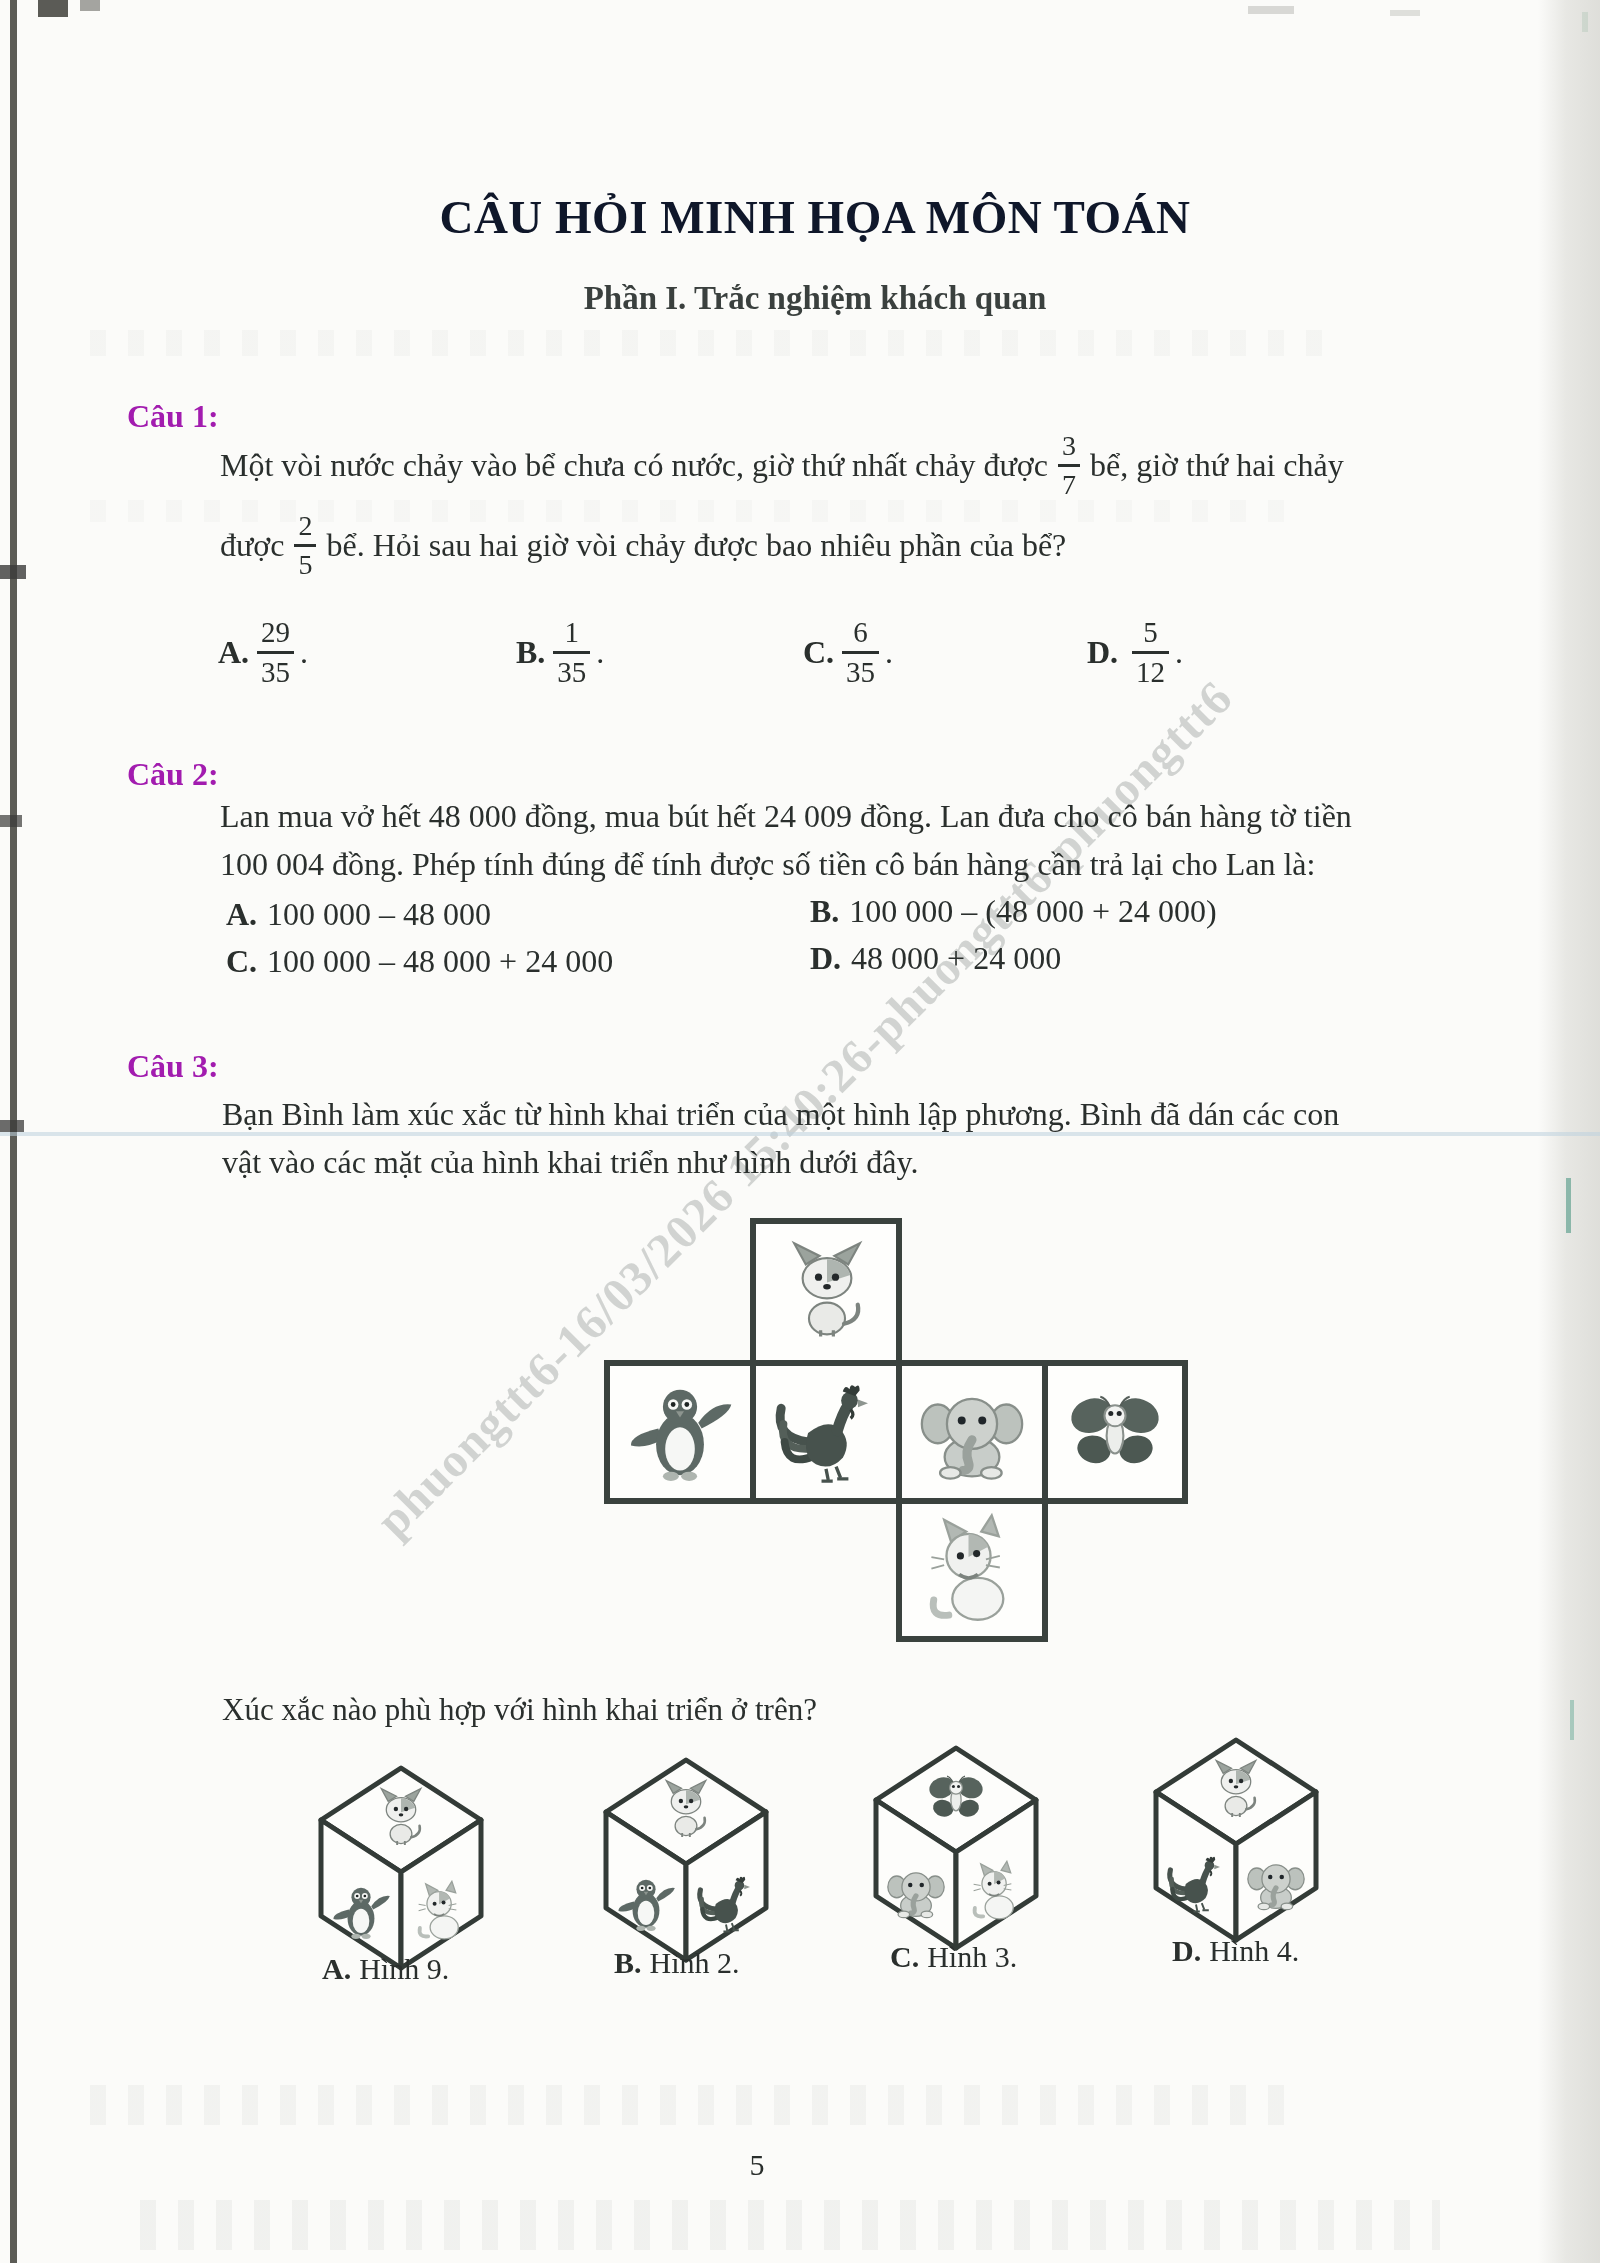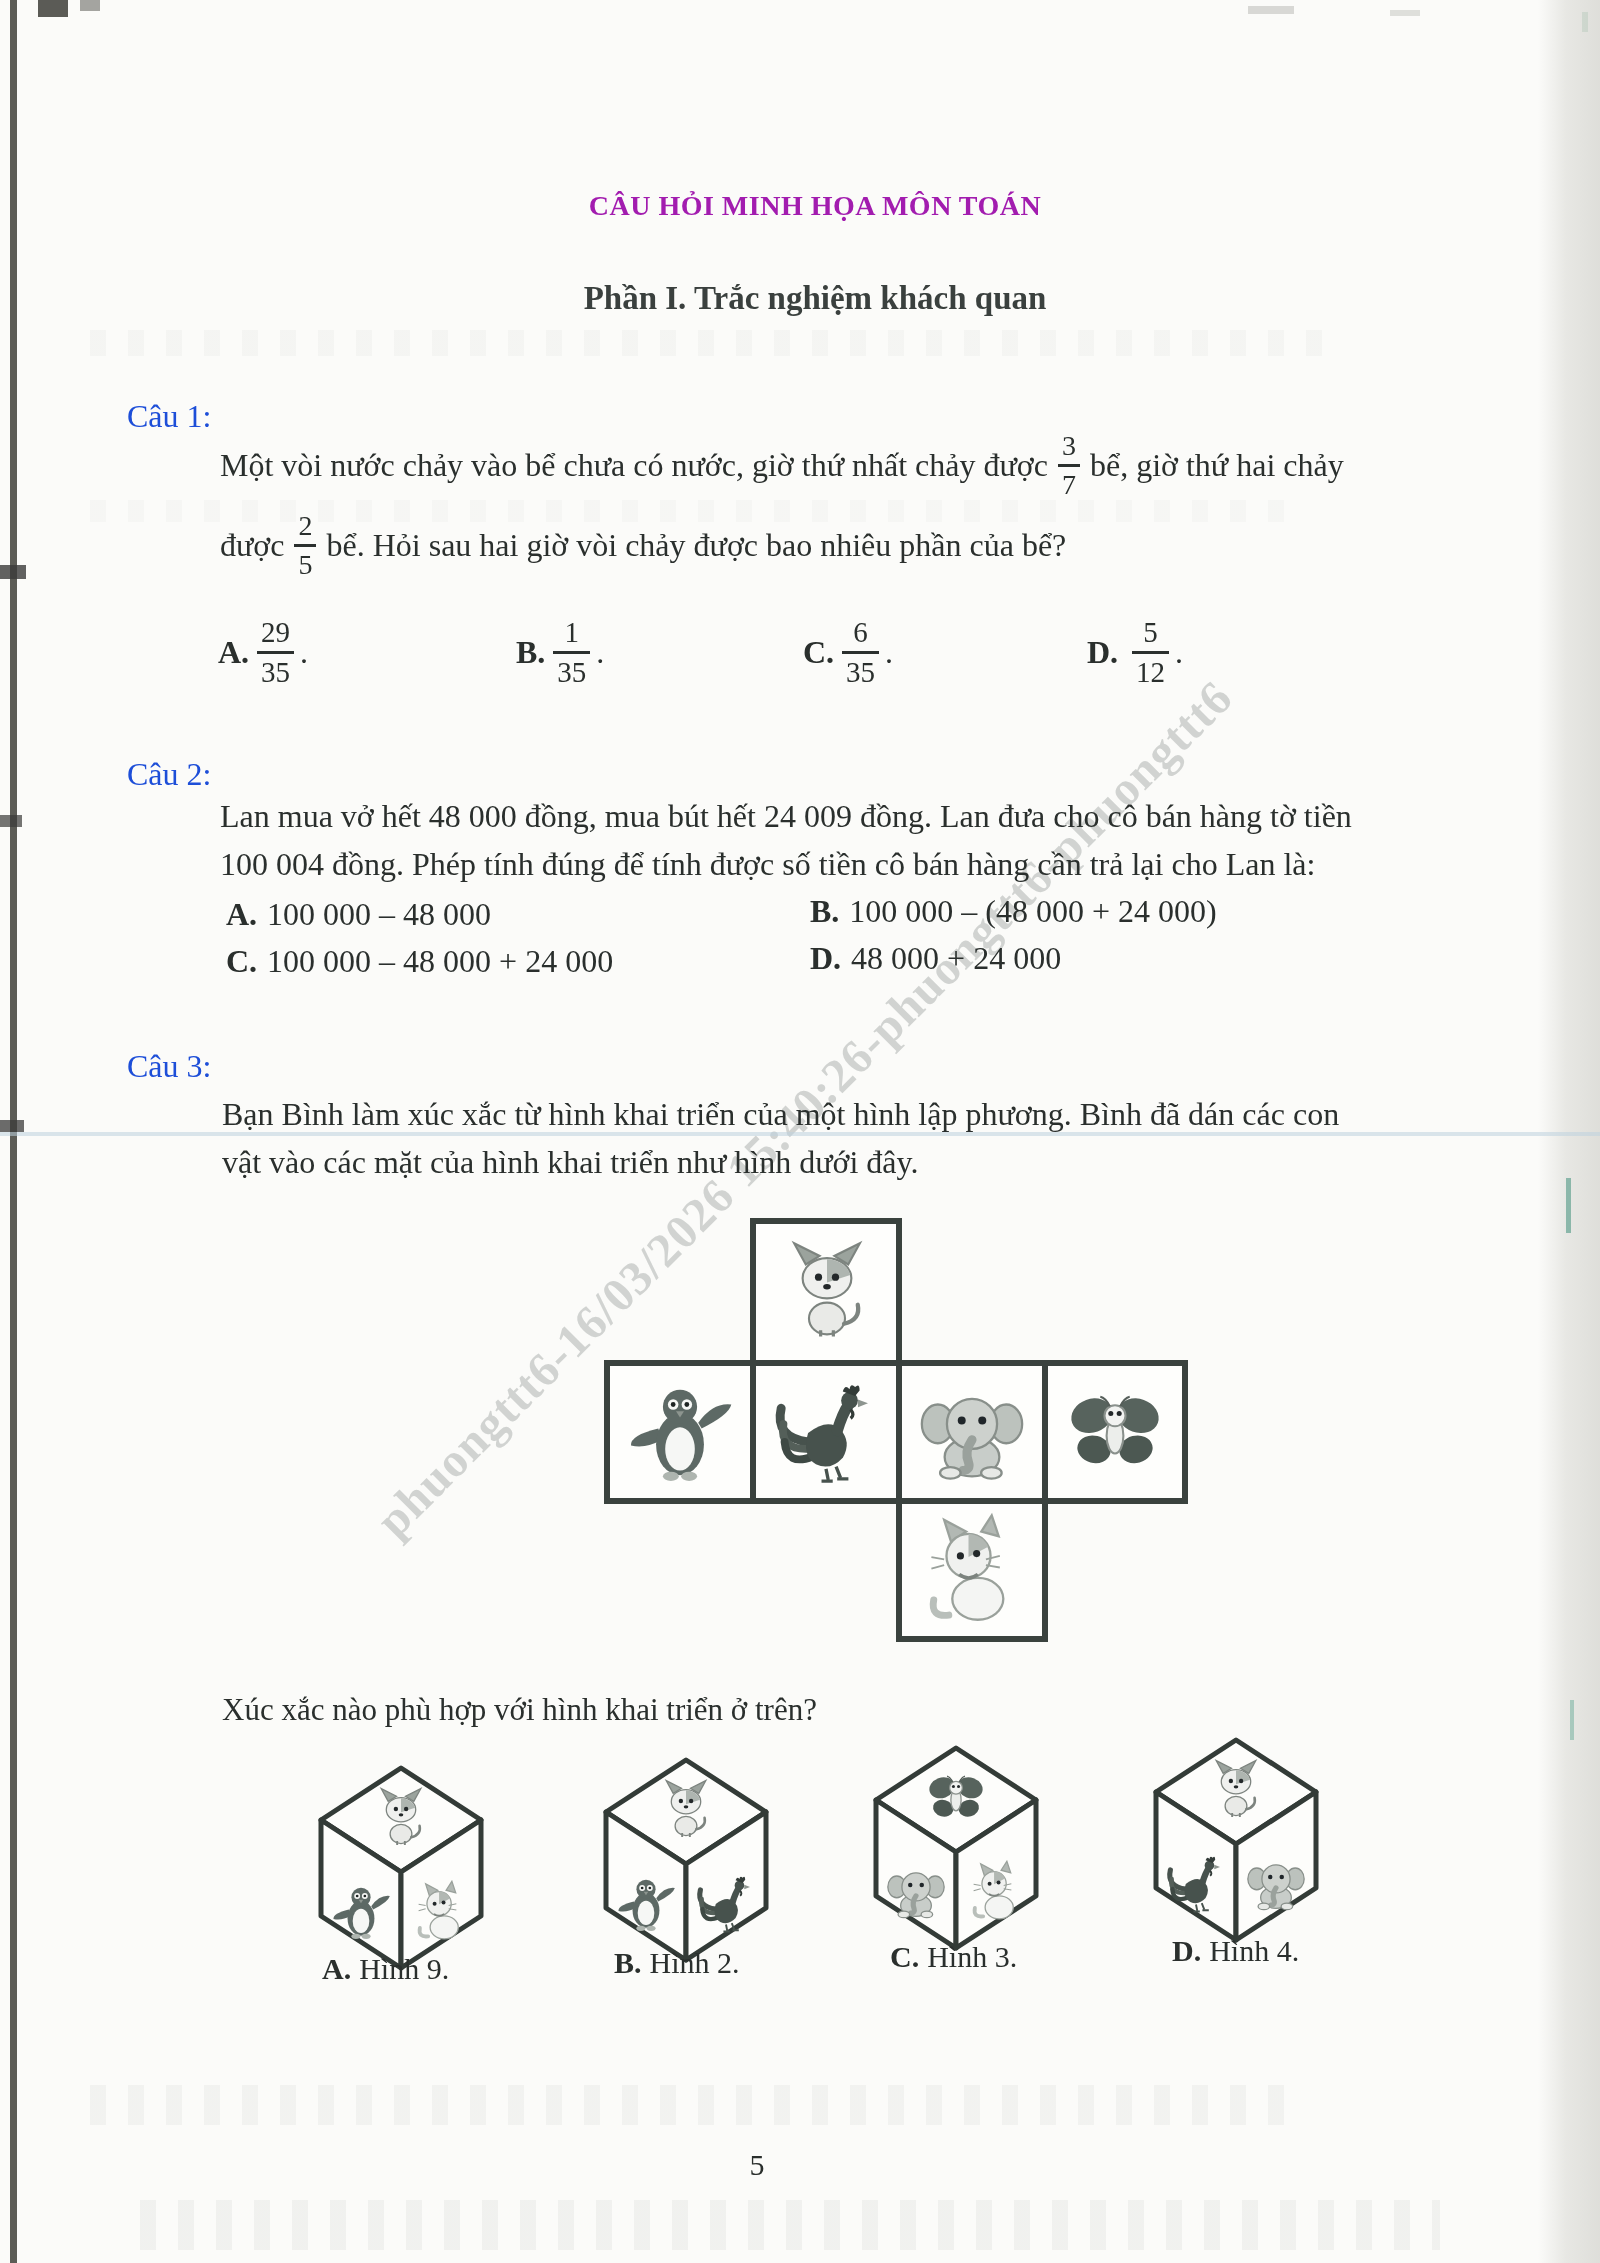--- a/index.html
+++ b/index.html
@@ -1,22 +1,22 @@
 <!DOCTYPE html>
 <html><head>
 <meta charset="utf-8">
 <style>
   html,body{margin:0;padding:0;background:#e9e9e6;}
   #page{position:relative;width:1600px;height:2263px;background:#fbfbf9;overflow:hidden;
         font-family:"Liberation Serif","DejaVu Serif",serif;color:#2a2f2d;}
   .abs{position:absolute;}
   .z2{z-index:2;}
-  .title{font-size:28px;font-weight:bold;color:#a21caf;letter-spacing:.5px;text-align:center;}
+  .title{font-size:47px;font-weight:bold;color:#0f172a;letter-spacing:.5px;text-align:center;}
   .subtitle{font-size:33px;font-weight:bold;color:#3a403e;text-align:center;}
-  .qlabel{font-size:32px;font-weight:normal;color:#1d4ed8;}
+  .qlabel{font-size:32px;font-weight:bold;color:#a21caf;}
   .body-line{font-size:32px;display:flex;align-items:center;white-space:nowrap;}
   .frac{display:inline-flex;flex-direction:column;align-items:center;margin:0 10px;line-height:1;}
   .frac .num,.frac .den{font-size:28px;padding:0 4px;}
   .frac .fbar{display:block;align-self:stretch;height:3px;background:#2b302e;margin:4px 0;}
   .optfrac .num,.optfrac .den{font-size:29px;}
   .optletter{font-weight:bold;margin-right:6px;}
   .optsuffix{margin-left:4px;}
   .q2opt{font-size:32px;white-space:nowrap;}
   .q2opt .optletter{margin-right:10px;}
   .die{position:absolute;width:190px;}

